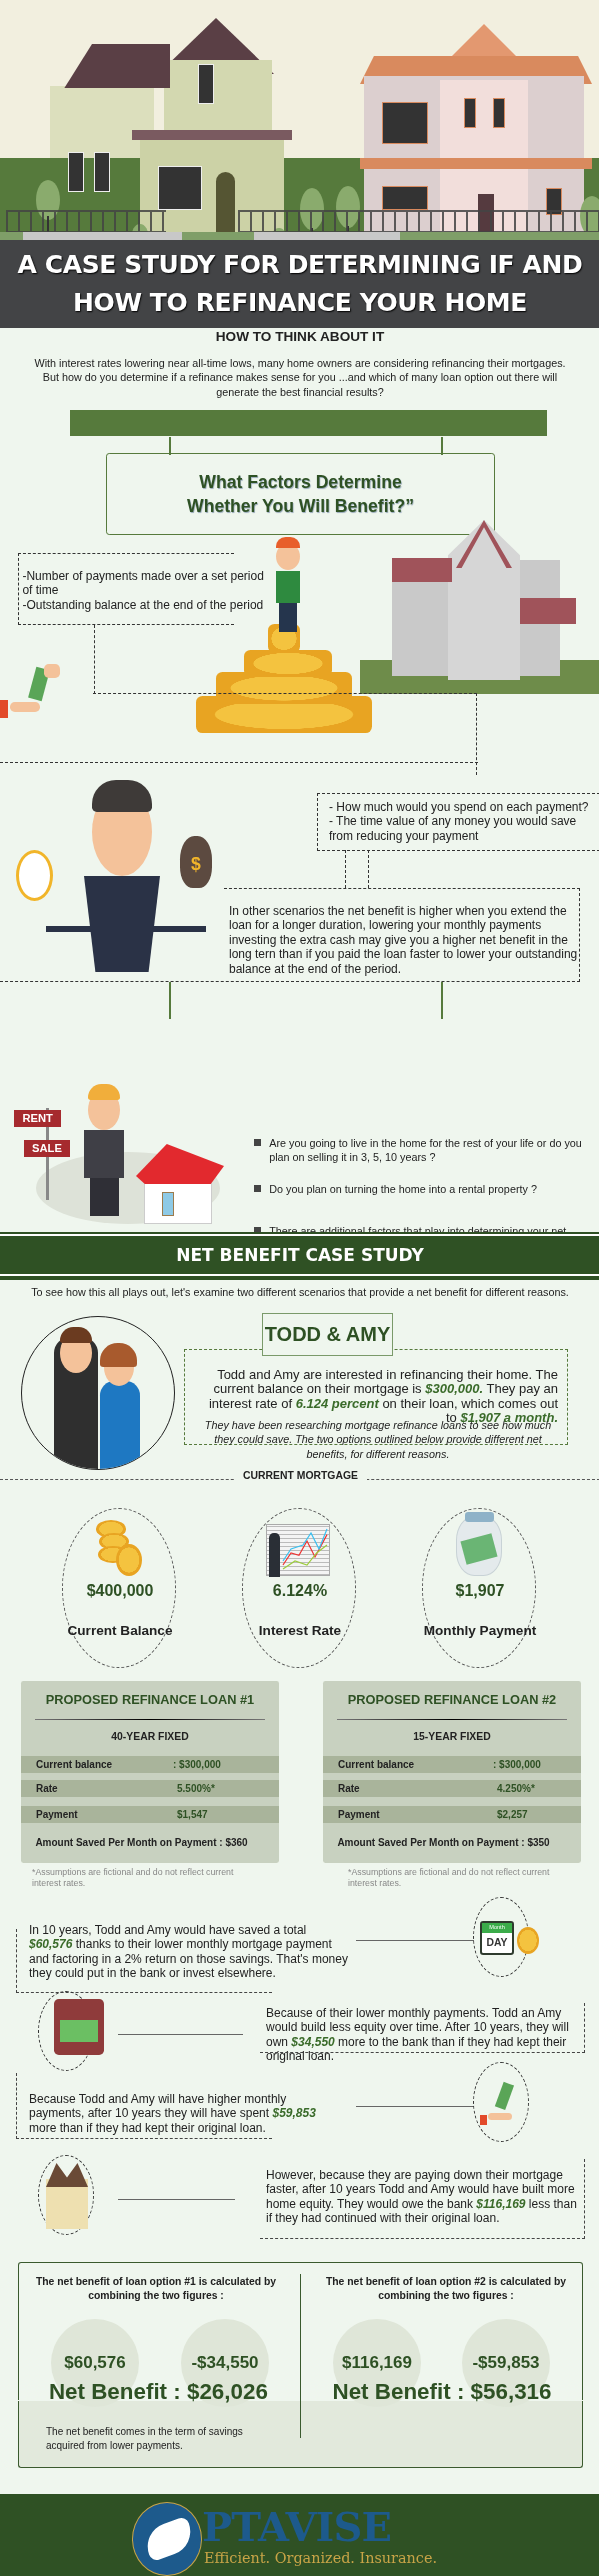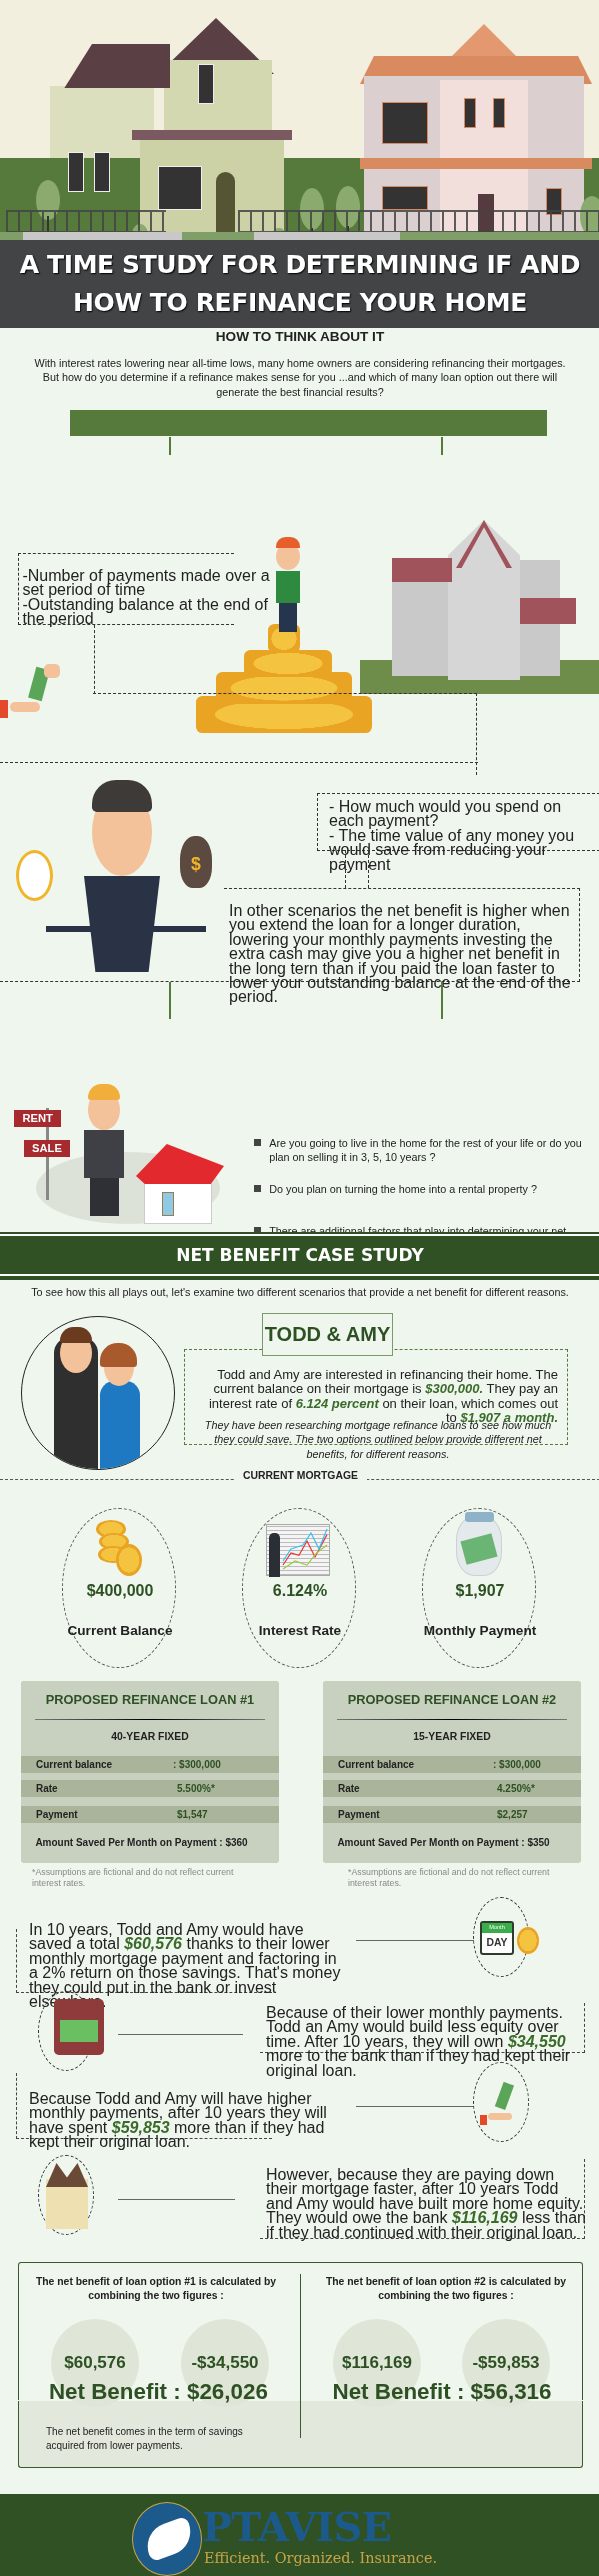--- a/index.html
+++ b/index.html
@@ -32,21 +32,21 @@
 
   .h-think { top: 329px; left: 0; width: 600px; text-align: center; font-weight: bold; font-size: 13.6px; }
   .intro { top: 356px; left: 32px; width: 536px; text-align: center; font-size: 10.8px; line-height: 14.4px; }
 
   .green-bar { position: absolute; left: 70px; top: 410px; width: 477px; height: 26px; background: #567a3c; }
   .vline { position: absolute; width: 1.6px; background: #567a3c; }
   .factor-box { position: absolute; left: 106px; top: 453px; width: 389px; height: 82px; border: 1.6px solid #567a3c; border-radius: 3.2px; display: flex; align-items: center; justify-content: center; }
   .factor-box span { color: #2e5124; font-weight: bold; font-size: 17.6px; text-align: center; line-height: 24px; text-shadow: 0.8px 0.8px 0.8px #9ab; }
 
   .dashed { position: absolute; border: 1.6px dashed #333; }
-  .txt { position: absolute; font-size: 16px; line-height: 14.4px; color: #222; }
+  .txt { position: absolute; font-size: 12px; line-height: 14.4px; color: #222; }
 
   .coins { position: absolute; background: radial-gradient(ellipse at center, #f4c33f 0 55%, #e8a422 56% 100%); border-radius: 6.4px; }
   .guy-head { position: absolute; border-radius: 50%; background: #f4c29a; }
 
   .hw-box { position: absolute; left: 77px; top: 1017px; width: 446px; height: 82px; border: 1.6px solid #567a3c; border-radius: 2.4px; display: flex; align-items: center; justify-content: center; }
   .hw-box span { color: #2e5124; font-weight: bold; font-size: 18.4px; line-height: 25px; text-align: center; text-shadow: 0.8px 0.8px 0.8px #9ab; }
 
   .bullets { position: absolute; left: 254px; top: 1136px; width: 336px; }
   .bullet { display: flex; gap: 8px; font-size: 10.8px; line-height: 14.4px; margin-bottom: 0; position: absolute; left: 0; width: 336px; }
   .bullet .sq { width: 7.2px; height: 7.2px; background: #444; margin-top: 3.2px; flex: none; }
@@ -143,29 +143,32 @@
     <div class="tree" style="left:580px;top:196px;width:24px;height:40px;"></div>
 
     <div class="fence" style="left:6.4px;width:160px;"></div>
     <div class="fence" style="left:238px;width:361px;"></div>
     <div class="sidewalk-strip"></div>
     <div class="sidewalk" style="left:23px;width:159px;"></div>
     <div class="sidewalk" style="left:254px;width:146px;"></div>
   </div>
 
   <div class="title-band">
-    <h1><span>A TIME STUDY FOR DETERMINING IF AND</span><br><span>HOW TO REFINANCE YOUR HOME</span></h1>
+    <h1><span>A CASE STUDY FOR DETERMINING IF AND</span><br><span>HOW TO REFINANCE YOUR HOME</span></h1>
   </div>
 
   <div class="abs h-think">HOW TO THINK ABOUT IT</div>
   <div class="abs intro">With interest rates lowering near all-time lows, many home owners are considering refinancing their mortgages. But how do you determine if a refinance makes sense for you ...and which of many loan option out there will generate the best financial results?</div>
 
   <div class="green-bar"></div>
   <div class="vline" style="left:169px;top:437px;height:17.6px;"></div>
   <div class="vline" style="left:441px;top:437px;height:17.6px;"></div>
+  <div class="factor-box">
+    <span><span>What Factors Determine</span><br><span>Whether You Will Benefit?”</span></span>
+  </div>
 
   <div class="dashed" style="left:18.4px;top:553px;width:216px;height:72px;border-right:none;"></div>
   <div class="txt" style="left:22.4px;top:569px;width:248px;">
     <div>-Number of payments made over a set period of time</div>
     <div>-Outstanding balance at the end of the period</div>
   </div>
   <div class="abs" style="left:94px;top:625px;border-left:1.6px dashed #333;height:69px;"></div>
 
   <div class="abs" style="left:196px;top:640px;width:176px;height:93px;">
     <div class="coins" style="left:0;top:56px;width:176px;height:37px;"></div>

